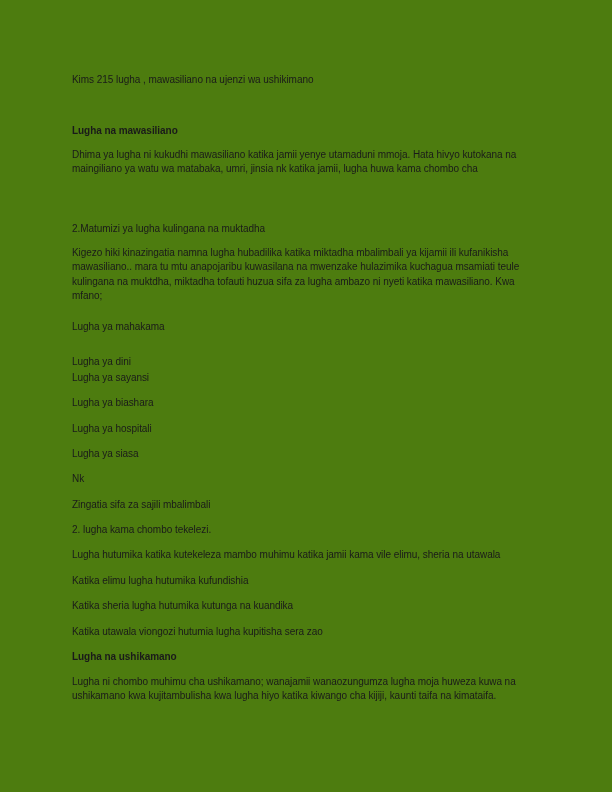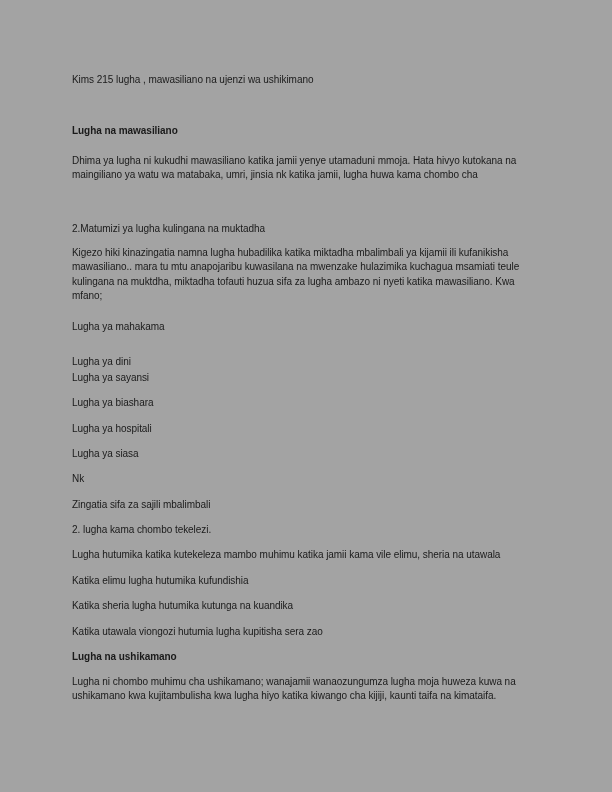--- a/index.html
+++ b/index.html
@@ -13,21 +13,21 @@
       position: relative;
       overflow: hidden;
       font-family: "Liberation Sans", "DejaVu Sans", sans-serif;
       color: #1a1a1a;
     }
     .page {
       position: absolute;
       left: 0; top: 0;
       width: 612px;
       height: 792px;
-      background: #a3a3a3;
+      background: #4d7c0f;
     }
     .line {
       position: absolute;
       left: 72px;
       font-size: 10px;
       line-height: 13px;
       white-space: nowrap;
       letter-spacing: -0.05px;
     }
     .para {
@@ -44,21 +44,21 @@
 </head>
 <body>
 
 <div class="page">
 
   <div class="line" style="top:73px">Kims 215  lugha , mawasiliano na ujenzi wa ushikimano</div>
 
 
   <div class="line bold" style="top:124px">Lugha na mawasiliano</div>
 
-  <div class="para" style="top:154px">
+  <div class="para" style="top:148px">
     <span>Dhima ya lugha ni kukudhi mawasiliano katika jamii yenye utamaduni mmoja. Hata hivyo kutokana na</span>
     <span>maingiliano ya watu wa matabaka, umri, jinsia nk katika jamii, lugha huwa kama chombo cha</span>
   </div>
 
   <div class="line" style="top:222px">2.Matumizi ya lugha kulingana na muktadha</div>
 
   <div class="para" style="top:246px">
     <span>Kigezo hiki kinazingatia namna lugha hubadilika katika miktadha mbalimbali ya kijamii ili kufanikisha</span>
     <span>mawasiliano.. mara tu mtu anapojaribu kuwasilana na mwenzake hulazimika kuchagua msamiati teule</span>
     <span>kulingana na muktdha, miktadha tofauti huzua sifa za lugha ambazo ni nyeti katika mawasiliano. Kwa</span>

